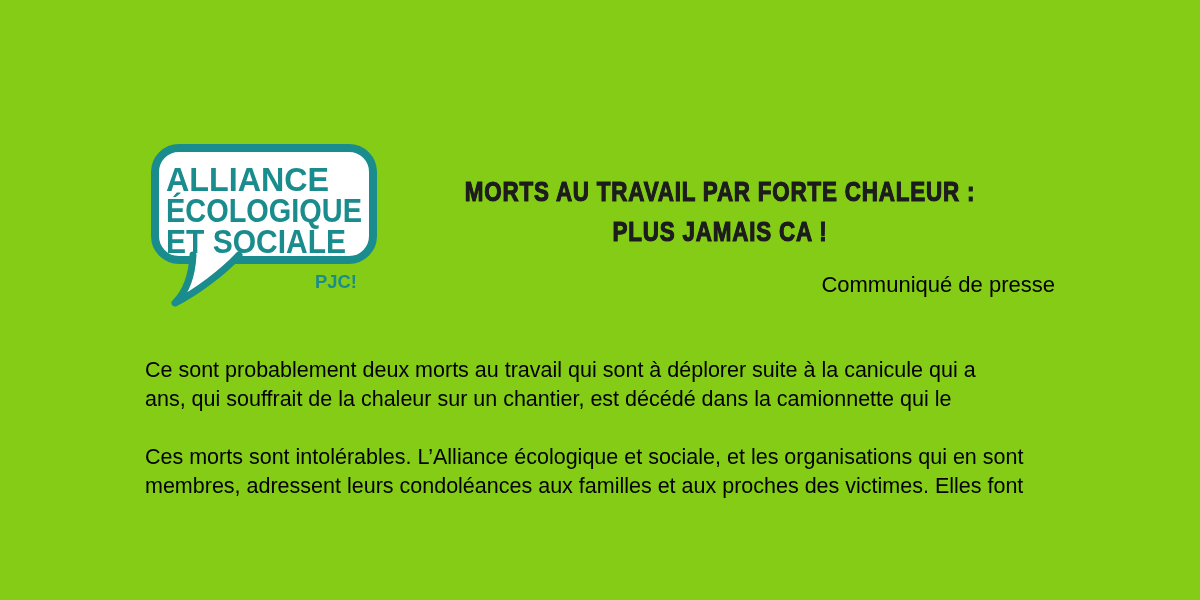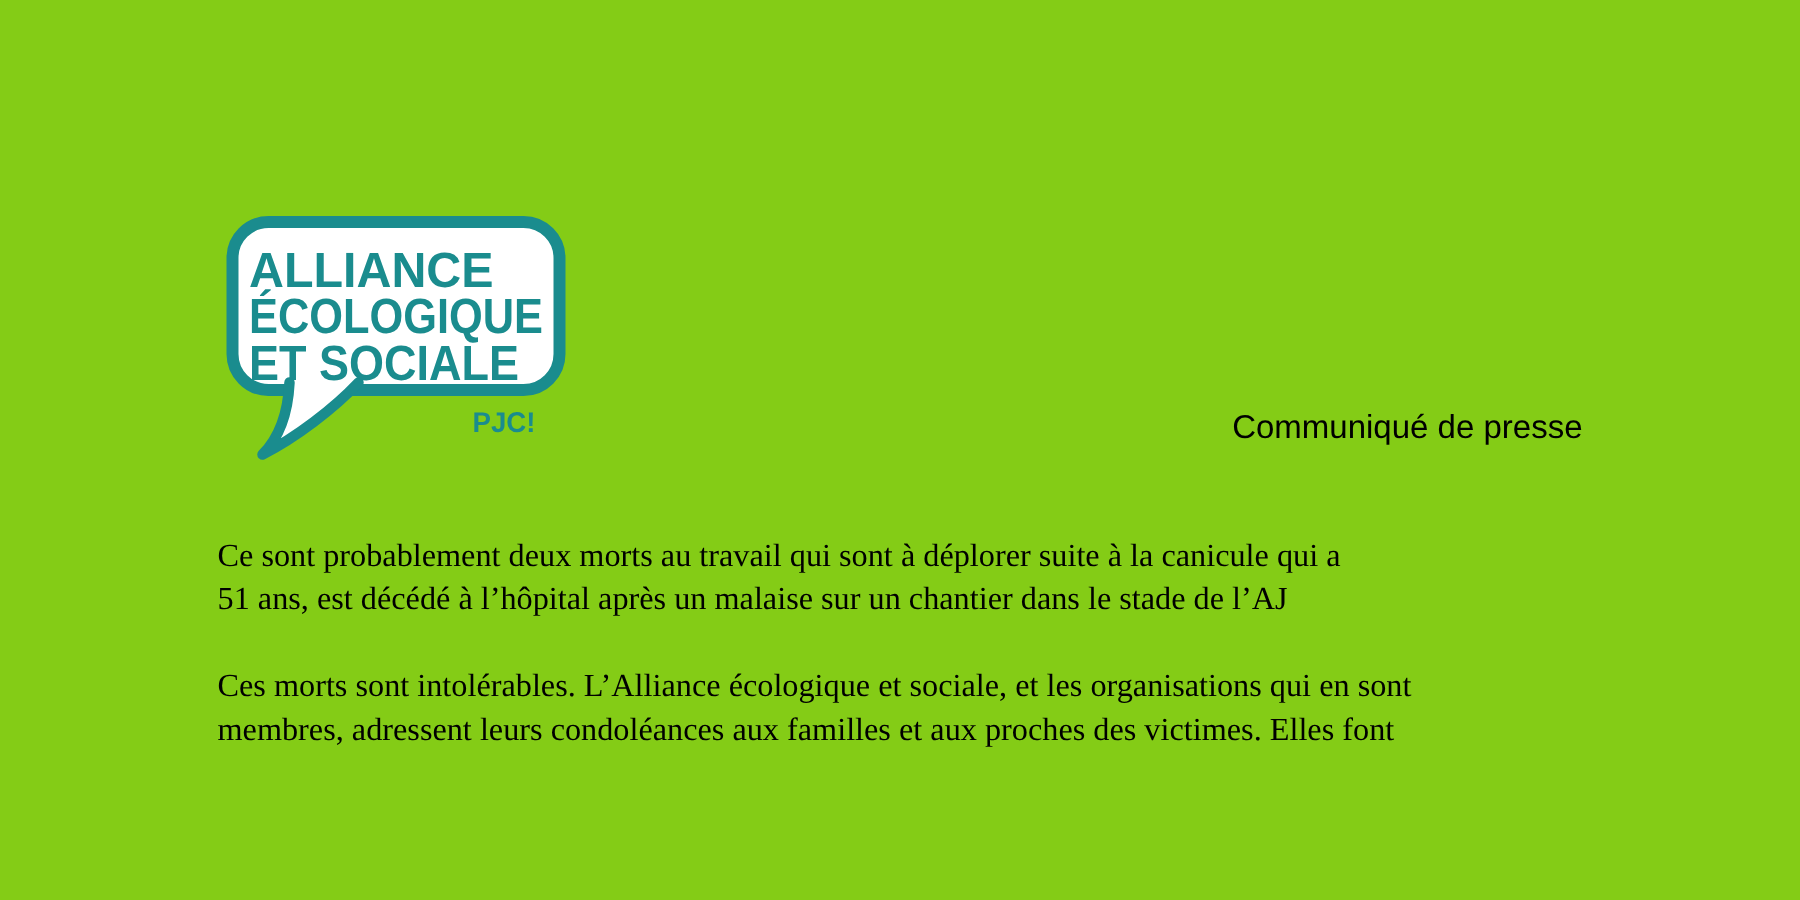--- a/index.html
+++ b/index.html
@@ -63,21 +63,21 @@
   
   .body-text {
     position: absolute;
     left: 145px;
     top: 356px;
     width: 960px;
     font-size: 21.5px;
     line-height: 29px;
     color: #000000;
   }
-  .body-text .line { white-space: nowrap; font-family: Liberation Serif, serif; }
+  .body-text .line { white-space: nowrap; }
   .para-2 { margin-top: 29px; }
   sup.ordinal {
     font-size: 13px;
     line-height: 0;
     vertical-align: super;
   }
 </style>
 </head>
 <body>
 
@@ -87,29 +87,33 @@
     <svg width="232" height="168" viewBox="0 0 232 168">
       <rect x="6" y="7" width="218" height="112" rx="24" fill="#ffffff" stroke="#1a8c8e" stroke-width="8"></rect>
       <path d="M 44 114 C 43 134 38 150 26 162 C 48 151 74 131 90 114" fill="#ffffff" stroke="#1a8c8e" stroke-width="7" stroke-linejoin="round" stroke-linecap="round"></path>
       <text x="17" y="50" font-size="33" fill="#1a8c8e" textLength="163" lengthAdjust="spacingAndGlyphs">ALLIANCE</text>
       <text x="17" y="81" font-size="33" fill="#1a8c8e" textLength="196" lengthAdjust="spacingAndGlyphs">ÉCOLOGIQUE</text>
       <text x="17" y="112" font-size="33" fill="#1a8c8e" textLength="180" lengthAdjust="spacingAndGlyphs">ET SOCIALE</text>
       <text x="166" y="147" font-size="19" fill="#1a8c8e" textLength="42" lengthAdjust="spacingAndGlyphs">PJC!</text>
     </svg>
   </div>
 
+  <div class="title-block">
+    <div class="title-line">MORTS AU TRAVAIL PAR FORTE CHALEUR :</div>
+    <div class="title-line">PLUS JAMAIS CA !</div>
+  </div>
 
   <div class="dateline">
     <div>Communiqué de presse</div>
   </div>
 
   <div class="body-text">
     <div class="para-1">
       <div class="line">Ce sont probablement deux morts au travail qui sont à déplorer suite à la canicule qui a</div>
-      <div class="line">51 ans, est décédé à l’hôpital après un malaise sur un chantier dans le stade de l’AJ</div>
+      <div class="line">ans, qui souffrait de la chaleur sur un chantier, est décédé dans la camionnette qui le</div>
     </div>
     <div class="para-2">
       <div class="line">Ces morts sont intolérables. L’Alliance écologique et sociale, et les organisations qui en sont</div>
       <div class="line">membres, adressent leurs condoléances aux familles et aux proches des victimes. Elles font</div>
     </div>
   </div>
 
 </div>
 
 </body></html>

